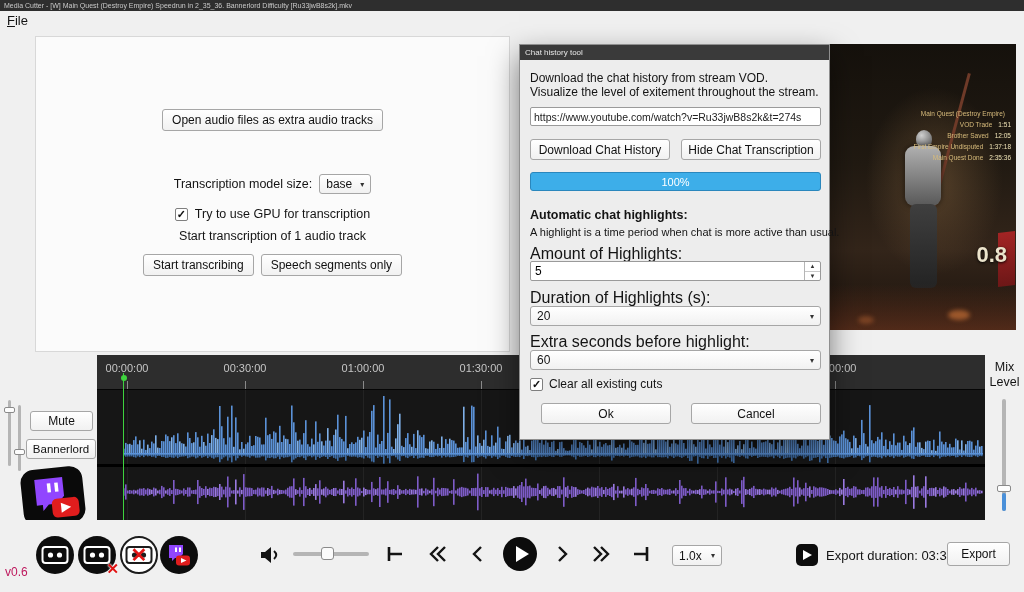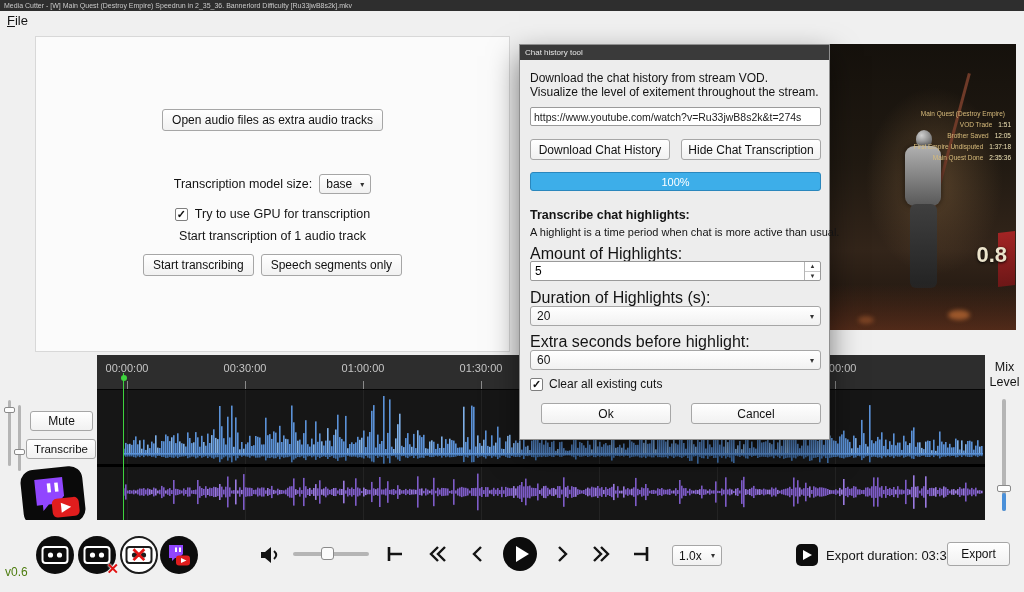--- a/index.html
+++ b/index.html
@@ -136,21 +136,21 @@
              border-radius:3px; cursor:pointer; }
   .tbtn { top:19px; width:30px; height:30px; background:none; border:none; display:flex; align-items:center;
           justify-content:center; cursor:pointer; }
   .t-skipstart { left:380px; } .t-rew { left:422px; } .t-prev { left:463px; }
   .t-play { left:502px; top:16px; width:36px; height:36px; } .t-next { left:547px; } .t-ff { left:587px; } .t-skipend { left:626px; }
   .speed-combo { left:672px; top:25px; width:50px; height:21px; }
   .exp-icon { left:796px; top:24px; width:22px; height:22px; background:#0d0d0d; border-radius:5px;
               display:flex; align-items:center; justify-content:center; cursor:pointer; }
   .exp-text { left:826px; top:28px; font-size:13px; }
   .export-btn { left:947px; top:22px; width:63px; height:24px; }
-  .version { position:absolute; left:5px; top:565px; font-size:12px; color:#4d7c0f; }
+  .version { position:absolute; left:5px; top:565px; font-size:12px; color:#be185d; }
 </style>
 </head>
 <body>
 
 <div class="app">
 
   <div class="titlebar">
     <span>Media Cutter - [W] Main Quest (Destroy Empire) Speedrun in 2_35_36. Bannerlord Difficulty [Ru33jwB8s2k].mkv</span>
   </div>
   <div class="menubar">
@@ -203,21 +203,21 @@
       </div>
     <div class="big-timer">0.8</div>
   </div>
 
   <div class="tl-left">
     <div class="vgroove vg1"></div>
     <div class="vhandle vh1"></div>
     <div class="vgroove vg2"></div>
     <div class="vhandle vh2"></div>
     <button class="btn mute-btn">Mute</button>
-    <button class="btn transcribe-btn">Transcribe</button>
+    <button class="btn transcribe-btn">Bannerlord</button>
     <svg class="app-icon" viewBox="0 0 64 58">
       <rect x="1" y="1" width="62" height="56" rx="13" fill="#0a0a0a"></rect>
       <path d="M15 11 h28 v19 l-7 7 h-9 l-6 6 v-6 h-6 z" fill="#9146ff"></path>
       <rect x="27" y="16" width="3.5" height="9" fill="#ffffff"></rect>
       <rect x="34.5" y="16" width="3.5" height="9" fill="#ffffff"></rect>
       <rect x="30" y="32" width="27" height="19" rx="5" fill="#e01d1d"></rect>
       <path d="M39 36.5 l10 5 -10 5 z" fill="#ffffff"></path>
     </svg>
   </div>
 
@@ -1663,21 +1663,21 @@
       <div class="d-desc d1">Download the chat history from stream VOD.</div>
       <div class="d-desc d2">Visualize the level of exitement throughout the stream.</div>
       <input class="url-input" value="https://www.youtube.com/watch?v=Ru33jwB8s2k&amp;t=274s" style="">
       <div class="dlg-btnrow">
         <button class="btn">Download Chat History</button>
         <button class="btn">Hide Chat Transcription</button>
       </div>
       <div class="progress">
         <span>100%</span>
       </div>
-      <div class="d-heading">Transcribe chat highlights:</div>
+      <div class="d-heading">Automatic chat highlights:</div>
       <div class="d-hdesc">A highlight is a time period when chat is more active than usual.</div>
       <div class="f-label fl-amount">Amount of Highlights:</div>
       <div class="spin">
         <input value="5" style="">
         <div class="spin-btns">
           <div class="up">▲</div>
           <div class="dn">▼</div>
         </div>
       </div>
       <div class="f-label fl-dur">Duration of Highlights (s):</div>

